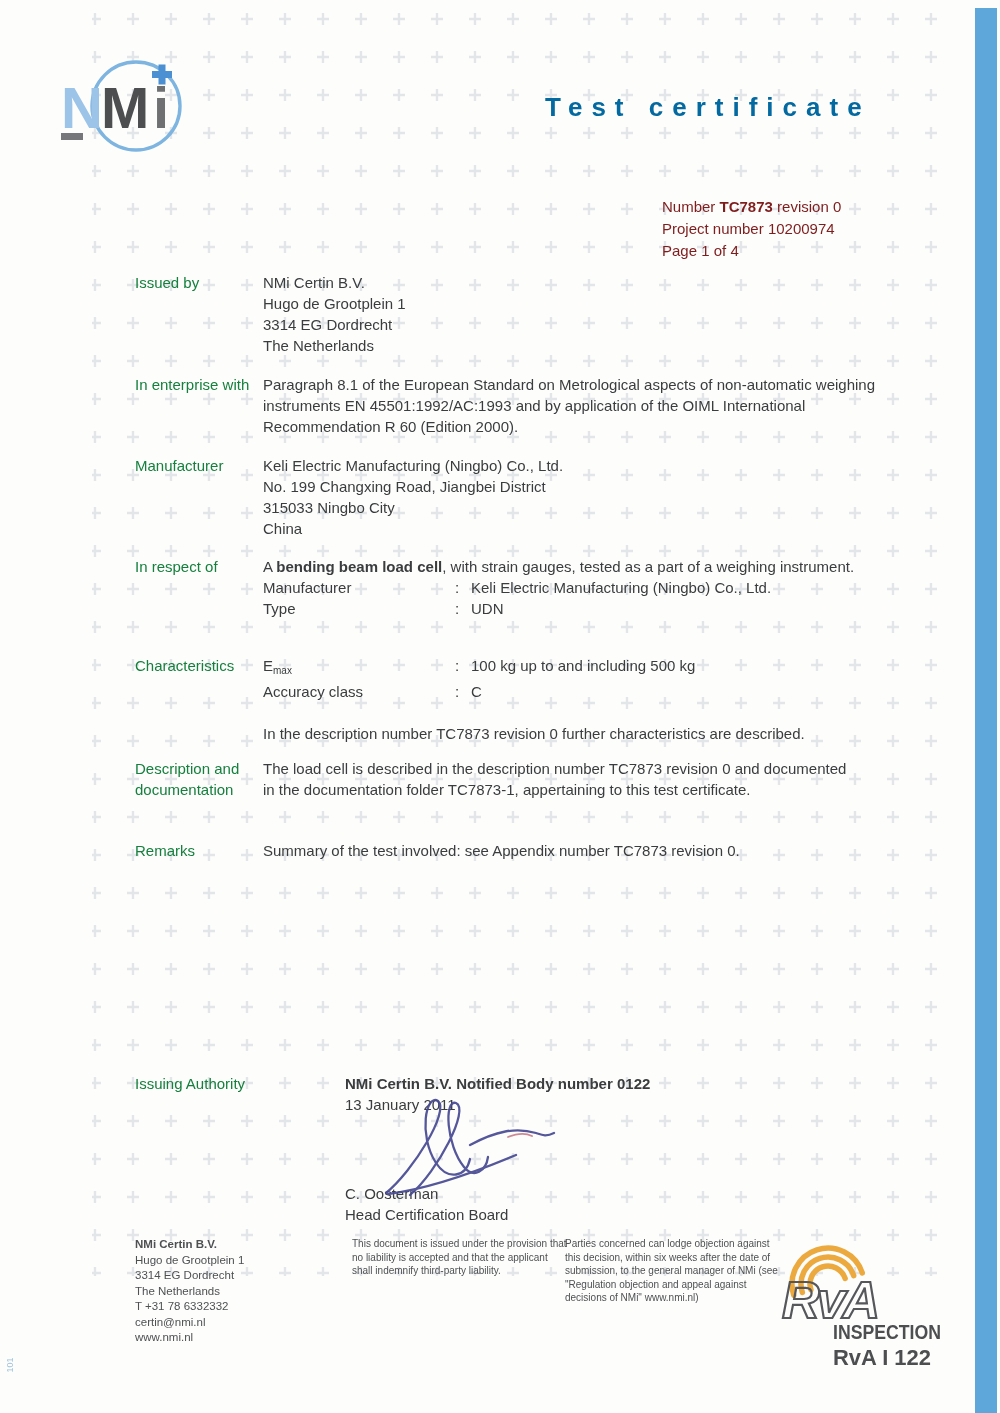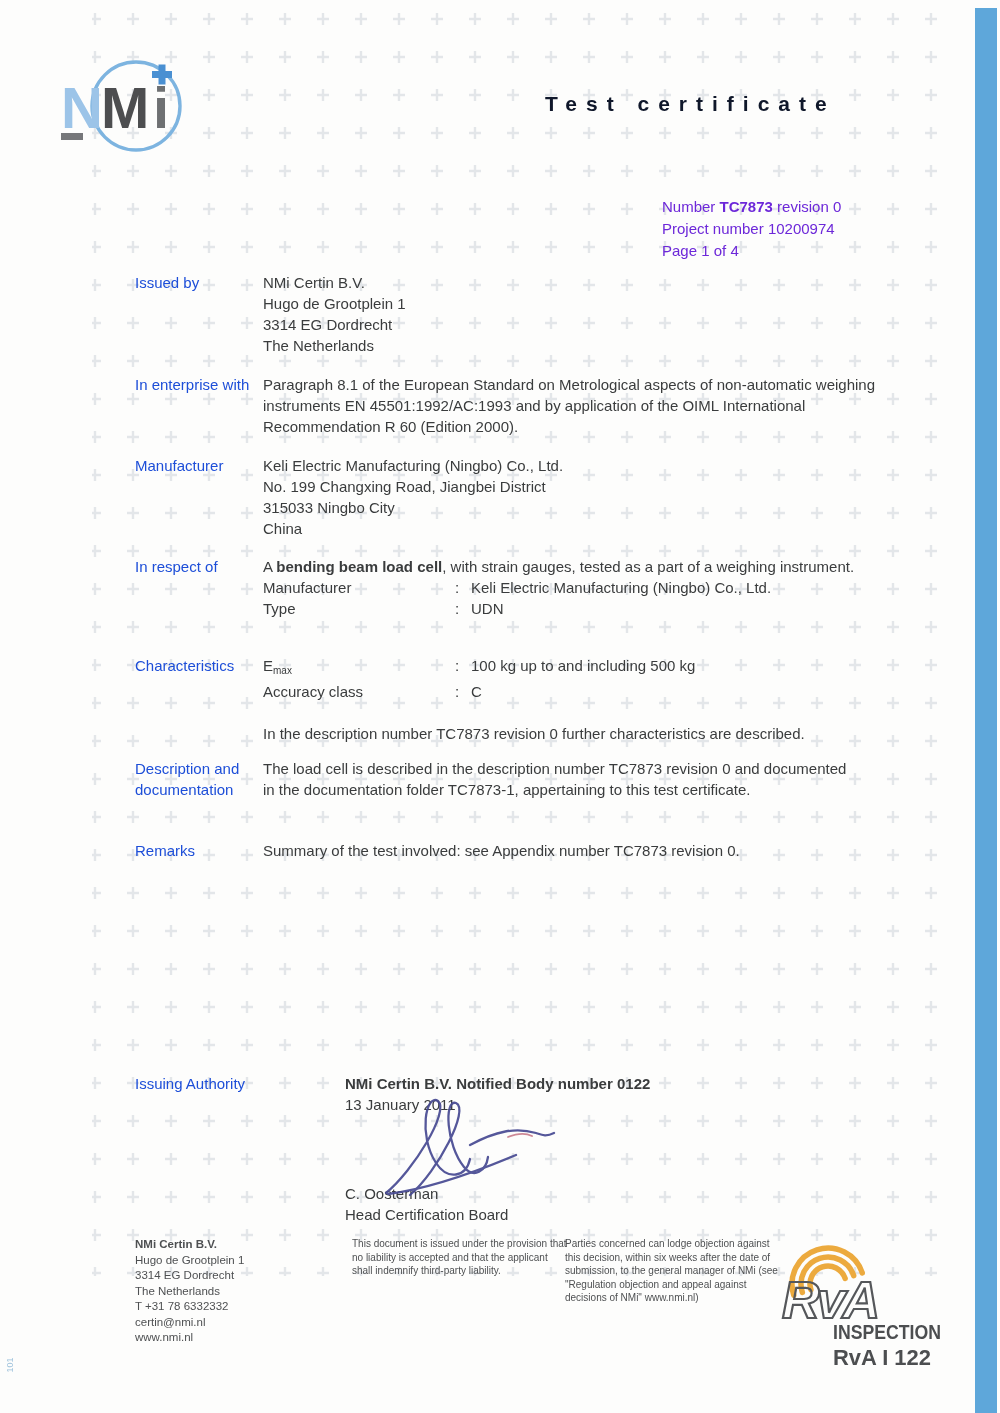--- a/index.html
+++ b/index.html
@@ -9,29 +9,29 @@
     font-family:"Liberation Sans", sans-serif;
     color:#3a3c3d;
   }
   .bg-pattern { position:absolute; left:0; top:0; pointer-events:none; }
   .blue-bar { position:absolute; right:3px; top:8px; width:22px; height:1405px; background:#5ea7da; }
 
   .logo-svg { position:absolute; left:60px; top:58px; }
 
   .doc-title {
     position:absolute; left:545px; top:92px;
-    font-size:21px; font-weight:bold; letter-spacing:9px; color:#0f172a;
+    font-size:26px; font-weight:bold; letter-spacing:9px; color:#0369a1;
     white-space:nowrap;
   }
-  .meta { position:absolute; left:662px; top:196px; font-size:15px; line-height:22px; color:#6d28d9; }
+  .meta { position:absolute; left:662px; top:196px; font-size:15px; line-height:22px; color:#7f1d1d; }
   .meta b { font-weight:bold; }
 
   .label {
     position:absolute; left:135px; width:130px;
-    font-size:15px; line-height:21px; color:#1d4ed8;
+    font-size:15px; line-height:21px; color:#15803d;
   }
   .content {
     position:absolute; left:263px;
     font-size:15px; line-height:21px; color:#3a3c3d;
   }
   .content b { font-weight:bold; }
   .kv { display:grid; grid-template-columns:192px 16px auto; }
   .sub { font-size:10px; vertical-align:-3px; }
 
   .sig-svg { position:absolute; left:358px; top:1093px; }

